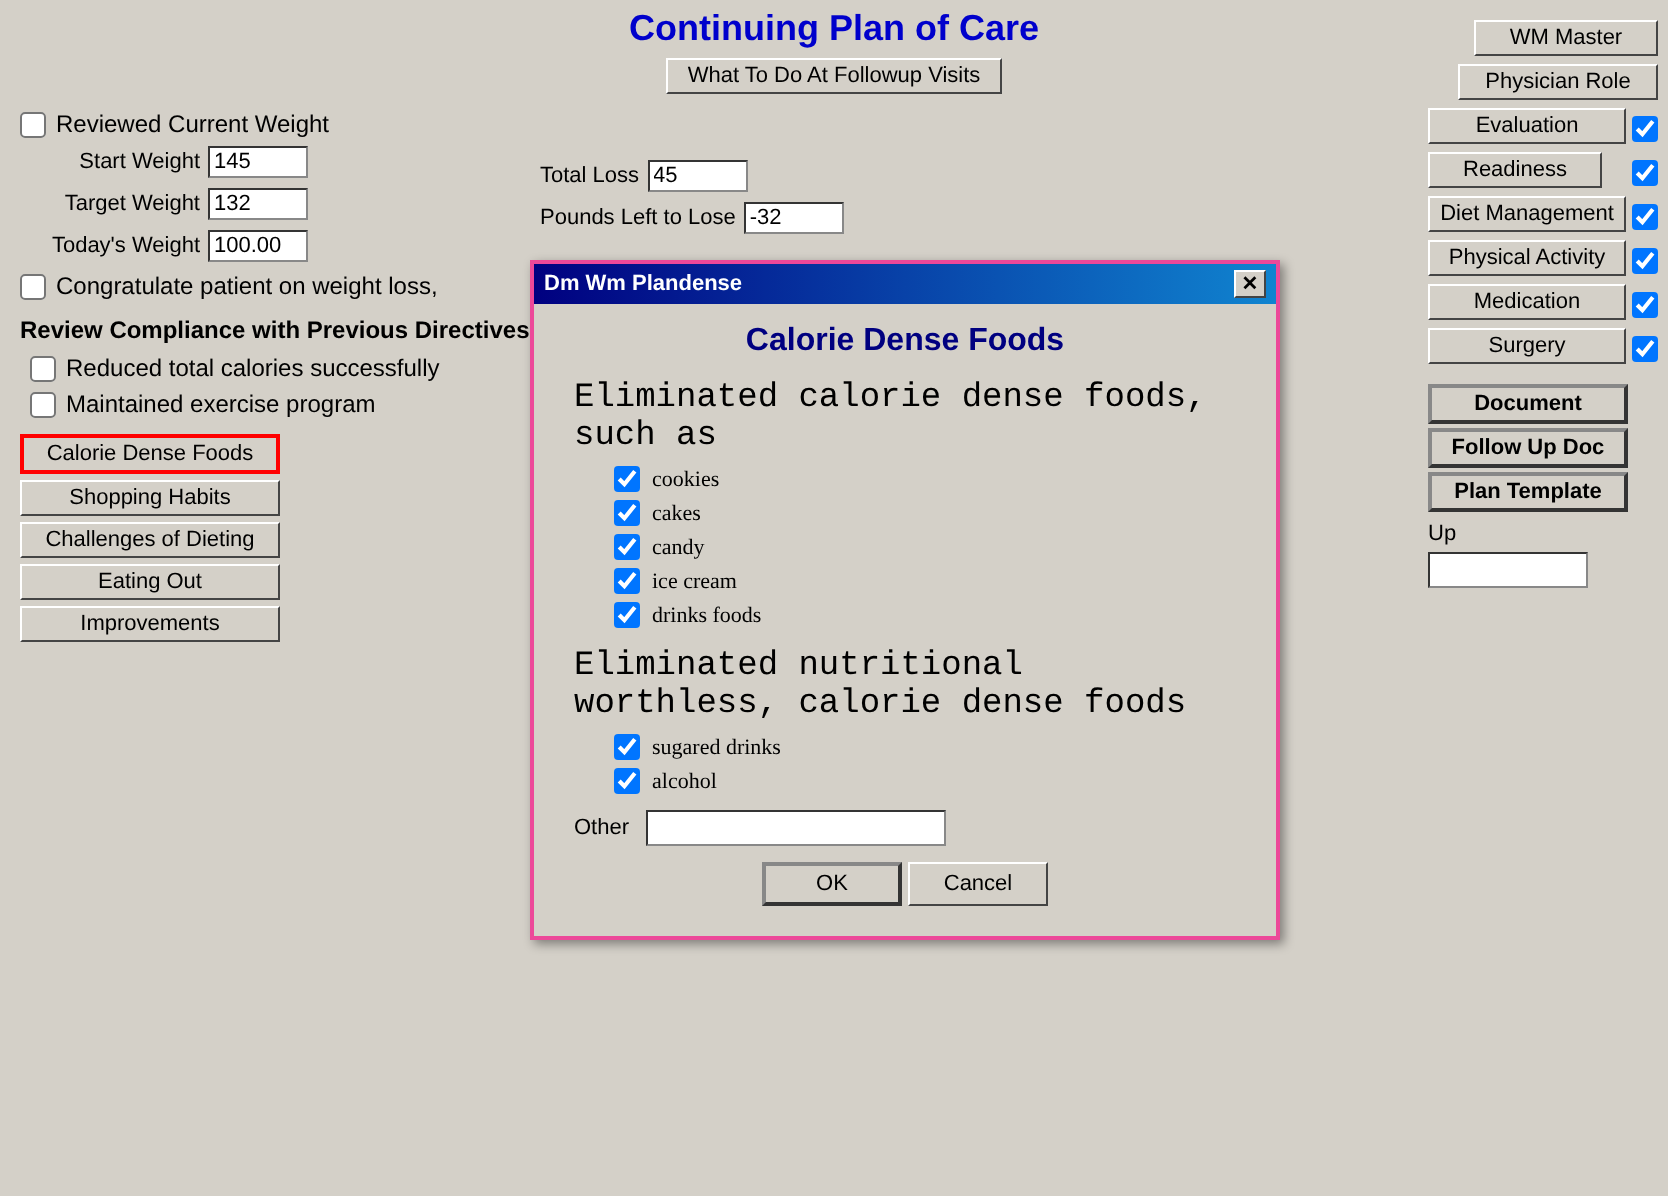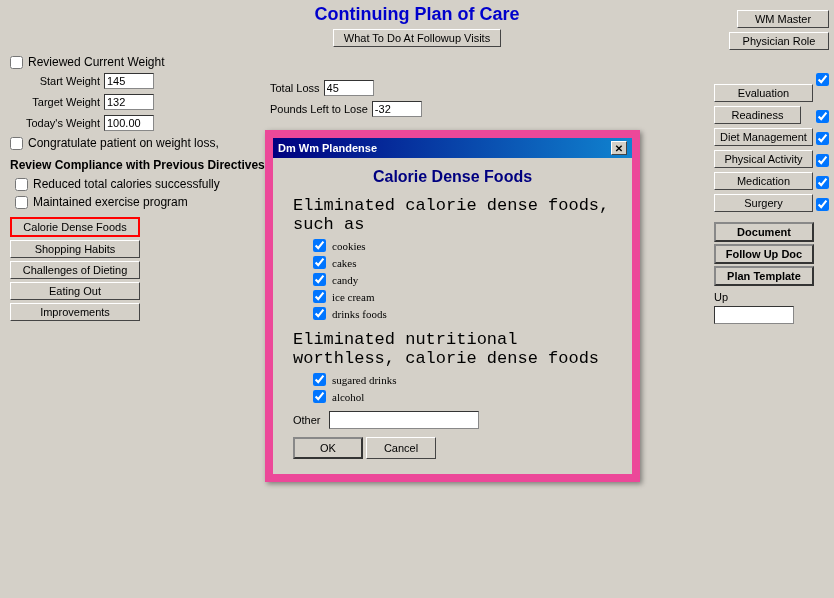--- a/index.html
+++ b/index.html
@@ -158,21 +158,21 @@
       background: white;
       font-size: 11px;
       padding: 1px 2px;
     }
     .dialog {
       position: absolute;
       top: 130px;
       left: 265px;
       width: 375px;
       background: #d4d0c8;
-      border: 8px solid #ec4899;
+      border: 2px solid #ec4899;
       box-shadow: 2px 2px 5px rgba(0,0,0,0.4);
     }
     .dialog-titlebar {
       background: linear-gradient(to right, #000080, #1084d0);
       color: white;
       font-size: 11px;
       font-weight: bold;
       padding: 3px 5px;
       display: flex;
       align-items: center;
@@ -235,21 +235,21 @@
     }
     .dialog-other-input {
       width: 150px;
       border: 1px inset #888;
       background: white;
       height: 18px;
       font-size: 11px;
     }
     .dialog-buttons {
       display: flex;
-      justify-content: flex-start;
+      justify-content: center;
       gap: 3px;
       margin-top: 5px;
     }
     .dialog-ok-btn {
       width: 70px;
       padding: 3px;
       font-size: 11px;
       cursor: pointer;
       background: #d4d0c8;
       border: 2px outset #888;
@@ -347,21 +347,21 @@
 
       <div style="display:flex; align-items:center; justify-content:flex-end;">
         <button class="right-btn" style="width:92px;">WM Master</button>
       </div>
 
       <div style="display:flex; align-items:center; justify-content:flex-end;">
         <button class="right-btn" style="width:100px;">Physician Role</button>
       </div>
 
       <div style="display:flex; align-items:center; justify-content:flex-end; gap:3px;">
-        <button class="right-btn" style="width:100px;margin-top:30px;">Evaluation</button>
+        <button class="right-btn" style="width:100px;">Evaluation</button>
         <input type="checkbox" checked="" style="">
       </div>
 
       <div style="display:flex; align-items:center; justify-content:flex-end; gap:15px;">
         <button class="right-btn" style="width:100px;">Readiness</button>
         <input type="checkbox" checked="" style="">
       </div>
 
       <div style="display:flex; align-items:center; justify-content:flex-end; gap:3px;">
         <button class="right-btn" style="width:100px;">Diet Management</button>

